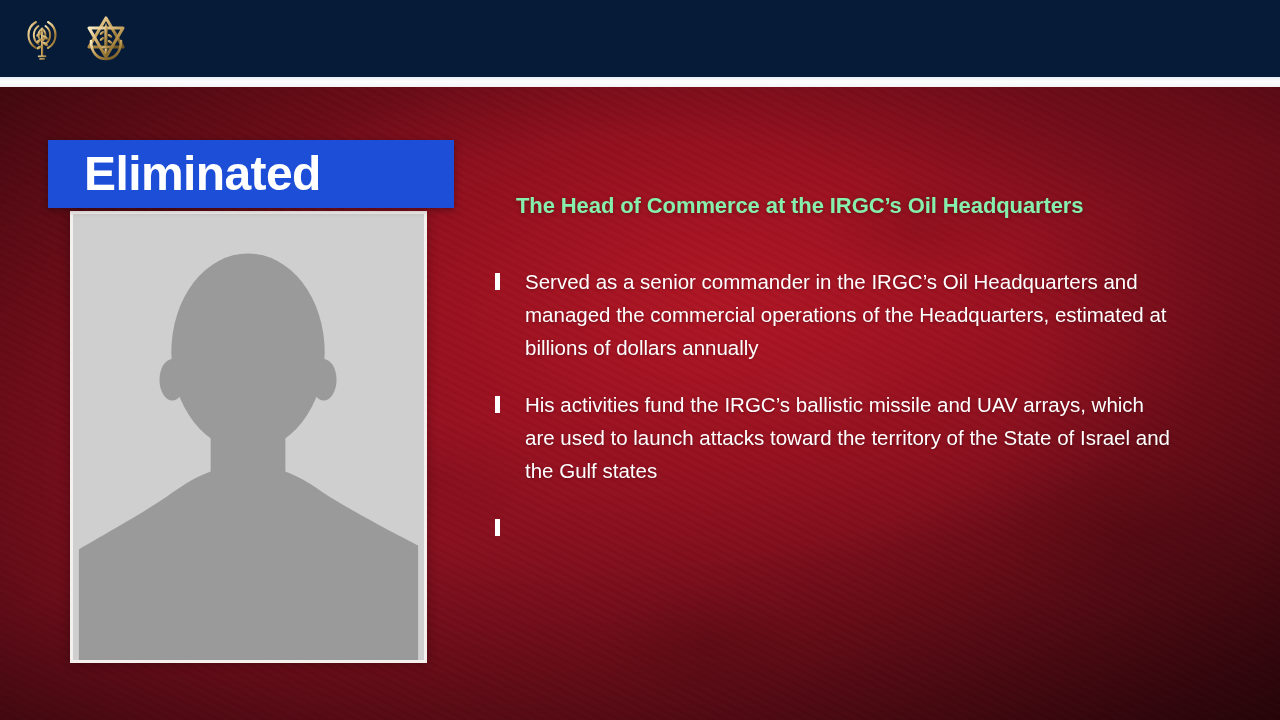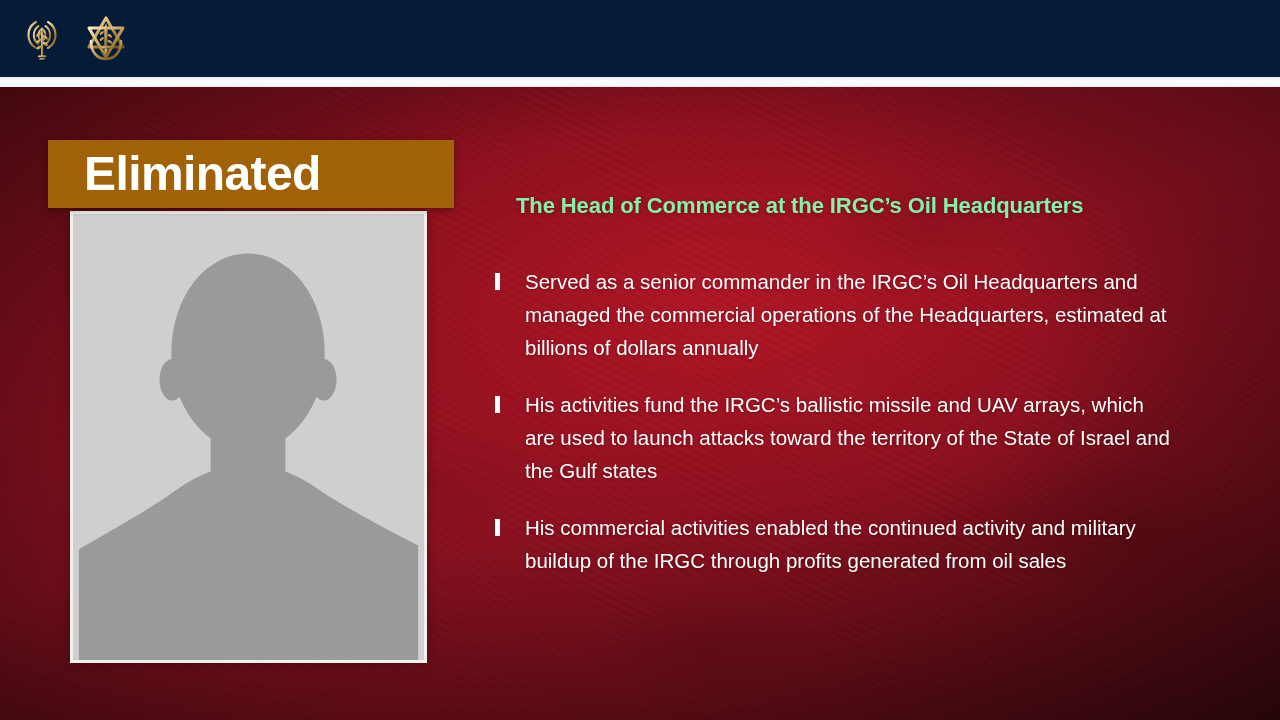--- a/index.html
+++ b/index.html
@@ -80,21 +80,21 @@
     border:3px solid #f3f0ee;
     box-shadow:0 0 10px rgba(0,0,0,.30);
     overflow:hidden;
   }
   #avatar-svg { display:block; width:100%; height:100%; }
 
   
   #eliminated-banner {
     position:absolute; left:48px; top:140px;
     width:406px; height:68px;
-    background:#a16207;
+    background:#1d4ed8;
     display:flex; align-items:center;
     box-shadow:0 2px 7px rgba(0,0,0,.35);
   }
   #eliminated-label {
     margin-left:36px;
     color:#ffffff;
     font-size:48px; font-weight:bold;
     letter-spacing:-0.6px;
     line-height:1;
     white-space:nowrap;
@@ -259,19 +259,18 @@
       <li class="bullet-item">
         <span class="bullet-marker"></span>
         <span>Served as a senior commander in the IRGC’s Oil Headquarters and managed the commercial operations of the Headquarters, estimated at billions of dollars annually</span>
       </li>
       <li class="bullet-item">
         <span class="bullet-marker"></span>
         <span>His activities fund the IRGC’s ballistic missile and UAV arrays, which are used to launch attacks toward the territory of the State of Israel and the Gulf states</span>
       </li>
       <li class="bullet-item">
         <span class="bullet-marker"></span>
-        <span>His commercial activities enabled the continued activity and military buildup of the IRGC through profits generated from oil sales</span>
       </li>
     </ul>
 
   </div>
 
 </div>
 
 </body></html>

